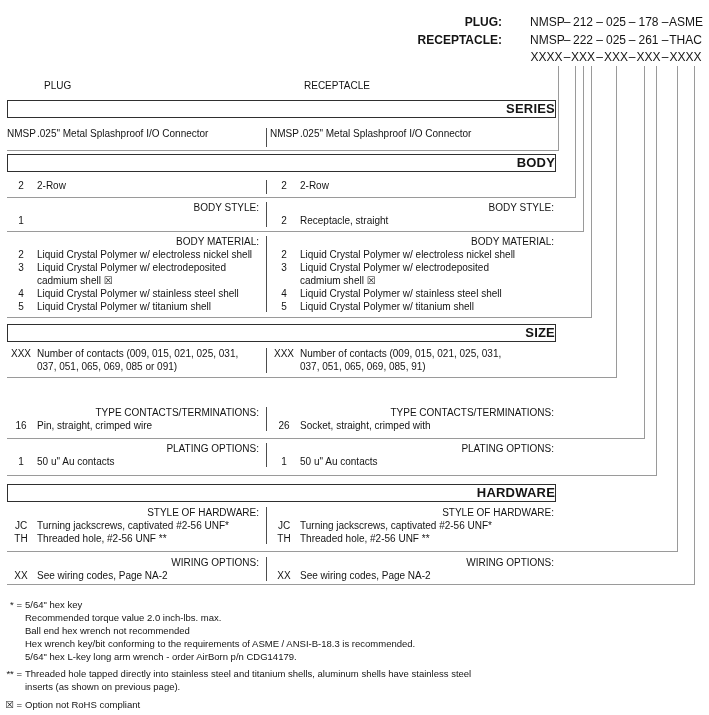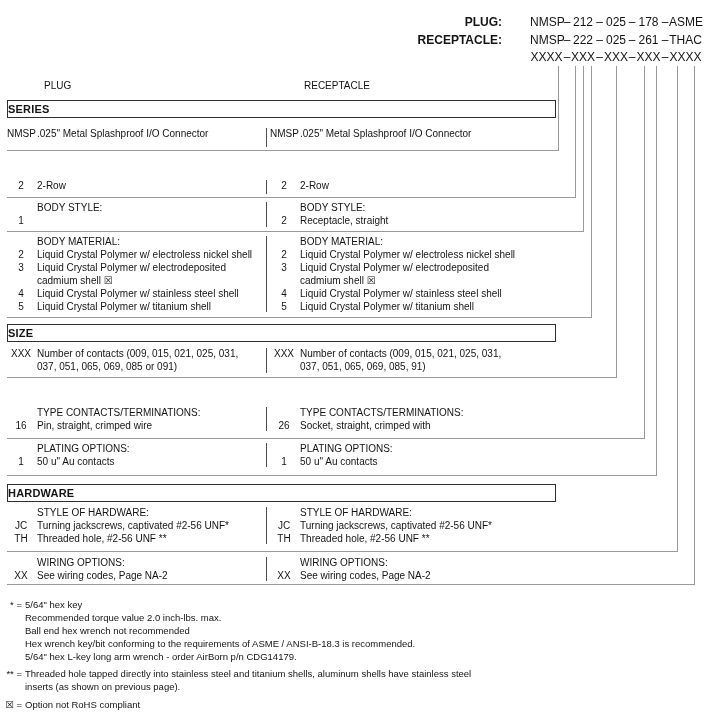--- a/index.html
+++ b/index.html
@@ -9,31 +9,31 @@
   
   .pn-row{position:absolute;right:7px;display:flex;align-items:baseline;height:17px;}
   .pn-label{font-weight:bold;font-size:12px;margin-right:28px;white-space:nowrap;}
   .g{flex:none;text-align:center;font-size:12px;line-height:17px;white-space:nowrap;}
   
   .conn{position:absolute;border-right:1px solid #9a9a9a;border-bottom:1px solid #9a9a9a;}
   
   .col-label{position:absolute;top:79px;font-size:10px;padding-left:32px;}
   
   .sec-box{position:absolute;left:7px;width:547px;height:16px;line-height:16px;
-           border:1.5px solid #2f2f2f;text-align:left;font-weight:bold;
-           font-size:11px;letter-spacing:.2px;background:#fff;}
+           border:1.5px solid #2f2f2f;text-align:right;font-weight:bold;
+           font-size:13px;letter-spacing:.2px;background:#fff;}
   
   .block{position:absolute;left:0;width:709px;}
   .vdiv{position:absolute;left:266px;top:1px;bottom:1px;width:1px;background:#4d4d4d;}
   .half{position:absolute;top:0;}
   .half.l{left:7px;width:252px;}
   .half.r{left:270px;width:284px;}
   .row{display:grid;grid-template-columns:28px 1fr;column-gap:2px;}
   .code{text-align:center;}
-  .title{grid-column:2;}
+  .title{grid-column:2;text-align:right;}
   .desc{white-space:pre-line;}
   
   .fn{position:absolute;left:0;width:702px;display:grid;
       grid-template-columns:22px 1fr;column-gap:3px;font-size:9.5px;line-height:13px;}
   .fn-marker{text-align:right;}
   .fn-body{white-space:pre-line;}
 </style>
 </head>
 <body>
 
@@ -82,20 +82,21 @@
   <div class="conn" style="left:7px;top:66px;width:609px;height:311px"></div>
   <div class="conn" style="left:7px;top:66px;width:637px;height:372px"></div>
   <div class="conn" style="left:7px;top:66px;width:649px;height:409px"></div>
   <div class="conn" style="left:7px;top:66px;width:670px;height:485px"></div>
   <div class="conn" style="left:7px;top:66px;width:687px;height:518px"></div>
 
   <div class="col-label" style="left:12px">PLUG</div>
   <div class="col-label" style="left:272px">RECEPTACLE</div>
 
   <div class="sec-box" style="top:100px">SERIES</div>
+  <div class="sec-box" style="top:154px">BODY</div>
   <div class="sec-box" style="top:324px">SIZE</div>
   <div class="sec-box" style="top:484px">HARDWARE</div>
 
   <div class="block" style="top:127px;height:21px">
     <div class="vdiv"></div>
     <div class="half l">
       <div class="row">
         <span class="code">NMSP</span>
         <span class="desc">.025" Metal Splashproof I/O Connector</span>
       </div>

